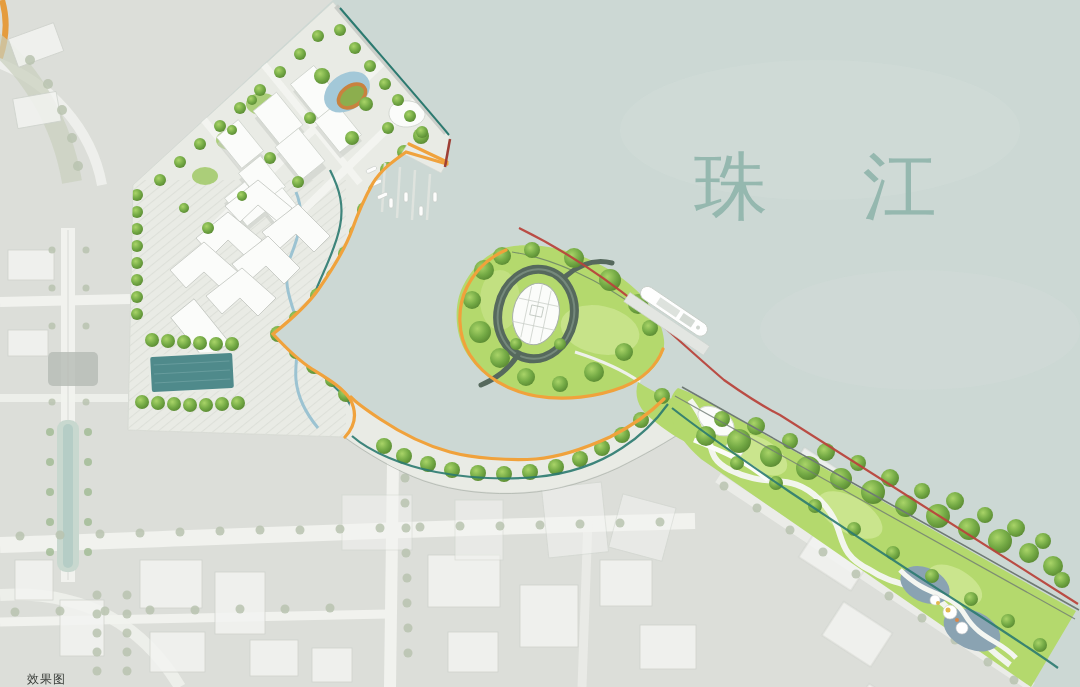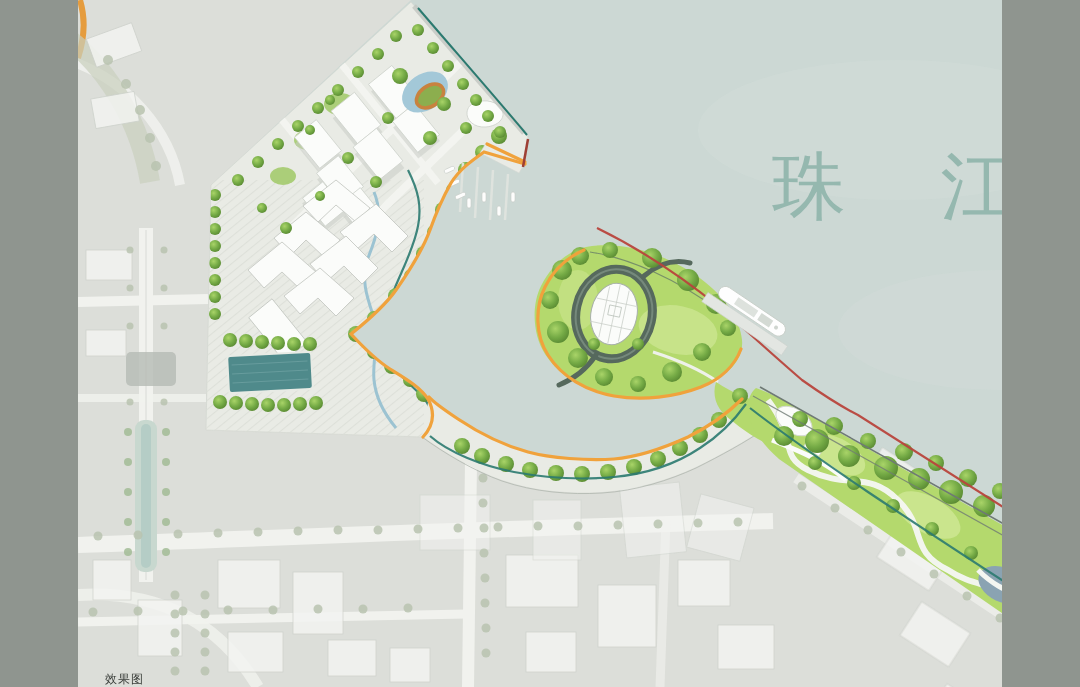--- a/index.html
+++ b/index.html
@@ -3,21 +3,21 @@
 <meta charset="utf-8">
 <style>
   :root{
     --water:#ccd8d4; --context-land:#dcded9; --context-road:#f1f2ee; --context-building:#f3f4f1;
     --site-plaza:#e9ebe5; --lawn:#b4d96d; --lawn-light:#cfe795; --tree-green:#74aa45;
     --context-tree:#b9c3af; --promenade-orange:#f0a23c; --waterfront-red:#b8453c;
     --greenway-teal:#2b7a70; --stream-blue:#93bfcf; --pool-teal:#4f8a8b; --pond-blue:#a3c8d8;
     --building-white:#fbfcfa; --ring-dark:#56695d; --river-label-color:#8eb3aa;
   }
   html,body{margin:0;padding:0;background:#8f958f;}
-  .stage{position:relative;width:924px;height:687px;overflow:hidden;margin:0 auto;
+  .stage{position:relative;width:1080px;height:687px;overflow:hidden;margin:0 auto;
          background:var(--water,#ccd8d4);font-family:"Liberation Sans","DejaVu Sans",sans-serif;}
   .stage svg{position:absolute;left:0;top:0;display:block;}
   .river-label{position:absolute;left:694px;top:138px;font-family:"Liberation Serif","DejaVu Serif",serif;
          font-size:74px;letter-spacing:38px;color:var(--river-label-color,#8eb3aa);opacity:.88;
          white-space:nowrap;user-select:none;}
   .caption{position:absolute;left:27px;top:671px;font-size:12px;color:#3a3e3a;letter-spacing:1px;}
 </style>
 </head>
 <body>
 

